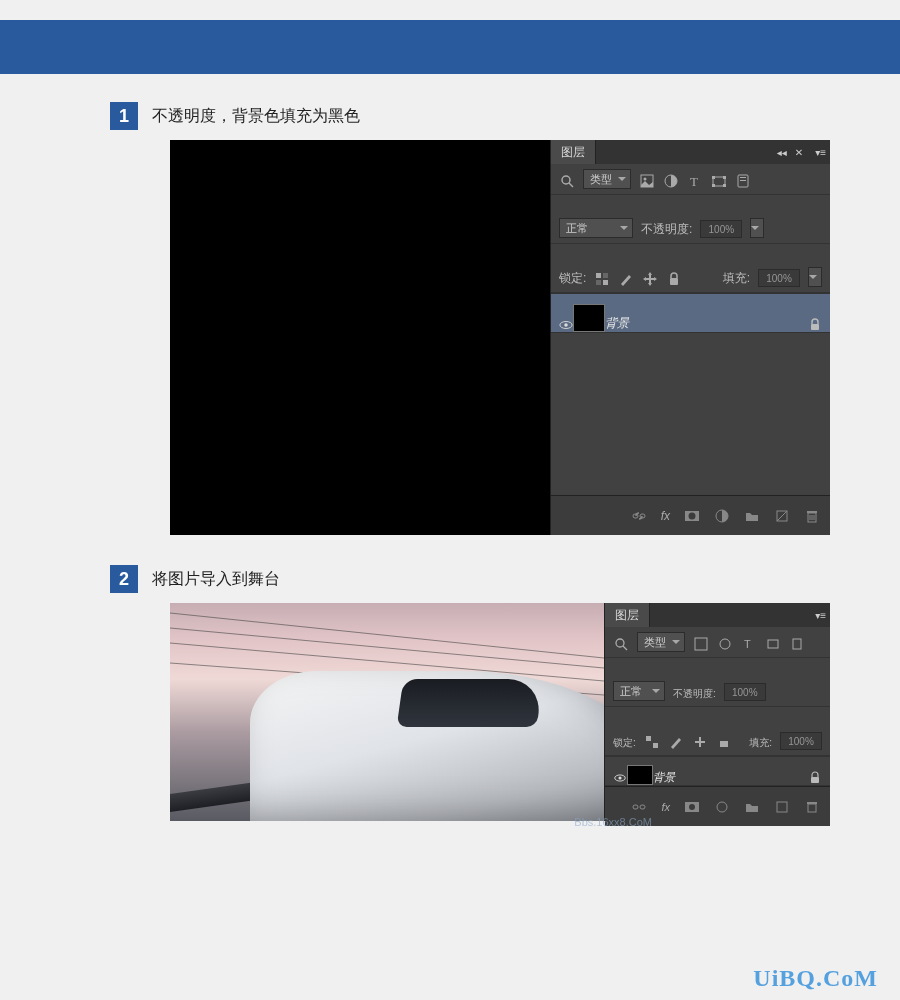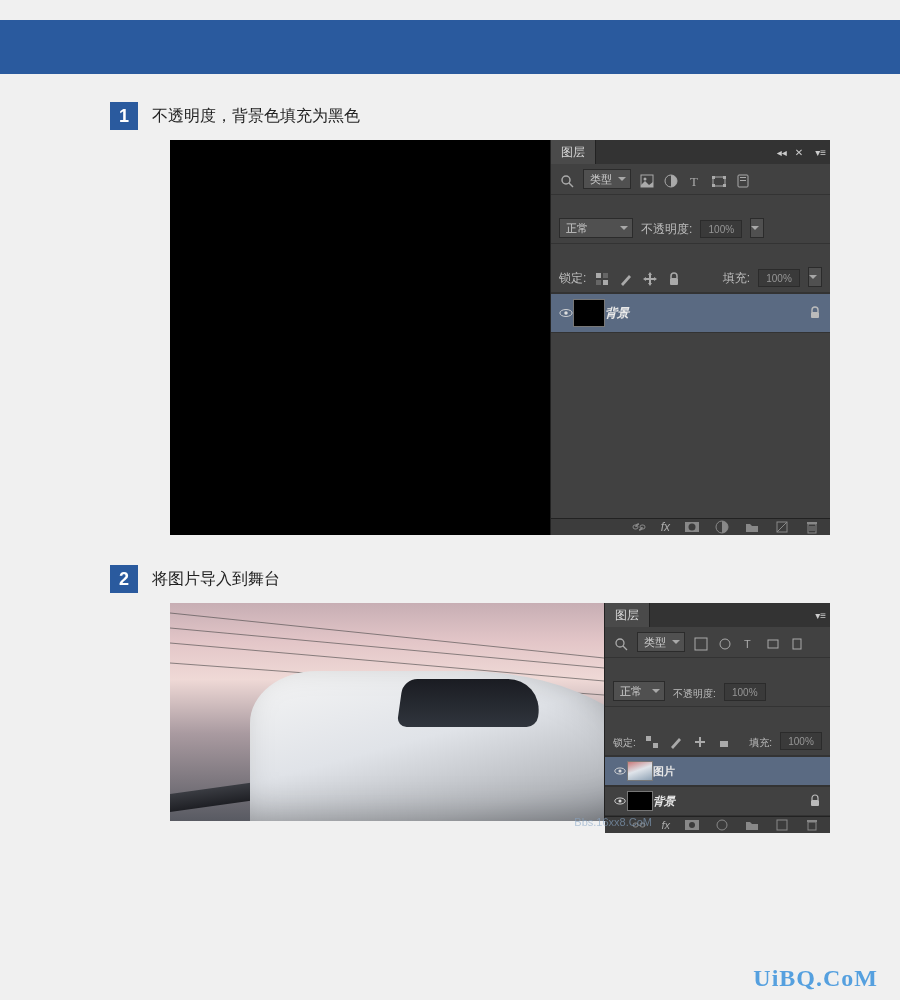--- a/index.html
+++ b/index.html
@@ -130,41 +130,40 @@
   .ico svg{width:16px;height:16px;display:block;}
   .num-box {
     background: #3a3a3a;
     border: 1px solid #2b2b2b;
     color: #969696;
     font-size: 10px;
     width: 42px; height:18px;
     display:flex;align-items:center;justify-content:center;margin-top:20px;
   }
   .layer-row {
-    display:flex;align-items:center;
+    display:flex;align-items:flex-end;
     background:#5a6a82;
     height:40px;
     padding:0 8px;
     border-top:1px solid #333;
     border-bottom:1px solid #333;
-    font-weight:bold;
   }
   .layer-row.plain{ background:#414141; }
   .eye { width:14px;height:14px;}
   .eye svg{width:14px;height:14px;}
   .thumb {
     width:32px;height:28px;background:#000;border:1px solid #777;
   }
   .thumb.img{
     background: linear-gradient(160deg,#c97a7a 0%,#dfe4ea 45%,#8ea2b5 100%);
   }
   .layer-name{ color:#e9e9e9;font-size:12px;font-style:italic;flex:1;}
   .lockico{ color:#bcbcbc;width:14px;height:14px;}
   .panel-btm{
-    position:absolute;bottom:0;left:0;right:0;height:17px;
+    position:absolute;bottom:0;left:0;right:0;height:40px;
     background:#3c3c3c;border-top:1px solid #222;
     display:flex;align-items:center;justify-content:flex-end;gap:14px;
     padding:0 10px;color:#888;font-size:12px;
   }
   .panel-btm .bi{ width:16px;height:16px;}
   .panel-btm .bi svg{width:16px;height:16px;}
   .panel-mid-space{ height:160px; }
 
   
   .step2-wrap{
@@ -478,28 +477,20 @@
             </span>
           <span class="ico">
               <svg viewBox="0 0 16 16">
                 <rect x="4" y="7" width="8" height="6" fill="#aaa"></rect>
               </svg>
             </span>
           <span style="flex:1"></span>
           <span style="font-size:10px">填充:</span>
           <div class="num-box">100%</div>
         </div>
-        <div class="layer-row" style="height:30px">
-          <span class="eye"><svg viewBox="0 0 16 16">
-                <ellipse cx="8" cy="8" rx="6" ry="3.5" fill="none" stroke="#ddd"></ellipse>
-                <circle cx="8" cy="8" r="1.8" fill="#ddd"></circle>
-              </svg></span>
-          <div class="thumb img" style="width:26px;height:20px"></div>
-          <div class="layer-name" style="font-style:normal;font-size:11px">图片</div>
-        </div>
         <div class="layer-row plain" style="height:30px">
           <span class="eye"><svg viewBox="0 0 16 16">
                 <ellipse cx="8" cy="8" rx="6" ry="3.5" fill="none" stroke="#ddd"></ellipse>
                 <circle cx="8" cy="8" r="1.8" fill="#ddd"></circle>
               </svg></span>
           <div class="thumb" style="width:26px;height:20px"></div>
           <div class="layer-name" style="font-size:11px">背景</div>
           <span class="lockico"><svg viewBox="0 0 14 14">
                 <rect x="3" y="6" width="8" height="6" rx="1" fill="#bbb"></rect>
                 <path d="M4 6 L4 4 A3 3 0 0 1 10 4 L10 6" fill="none" stroke="#bbb" stroke-width="1.2"></path>

